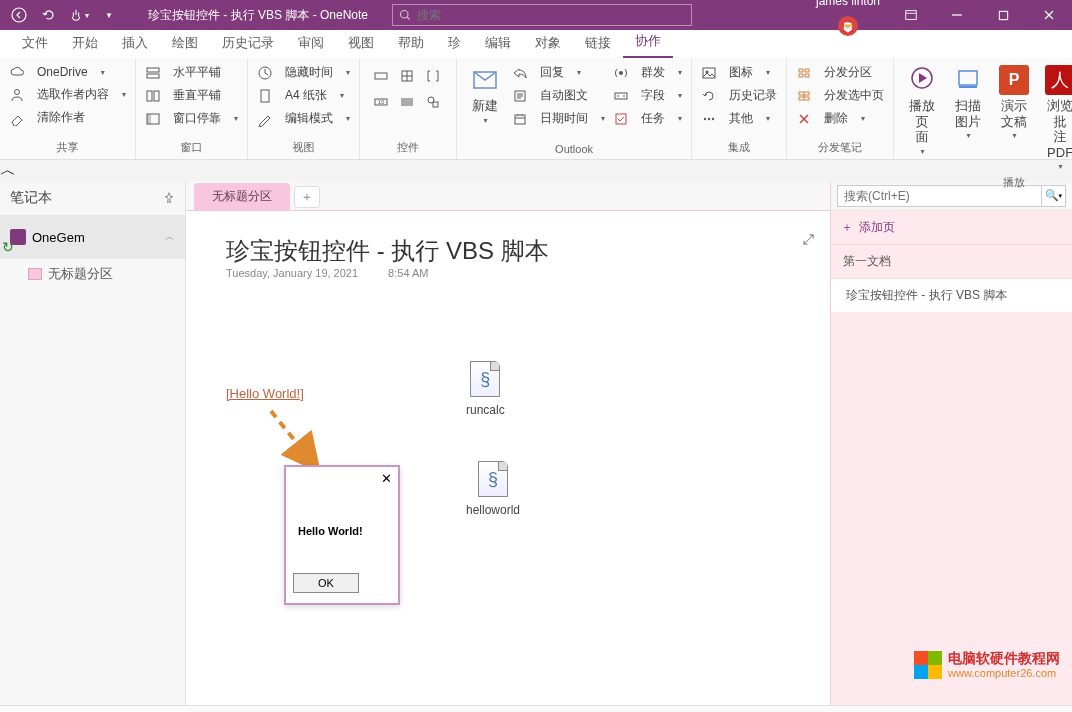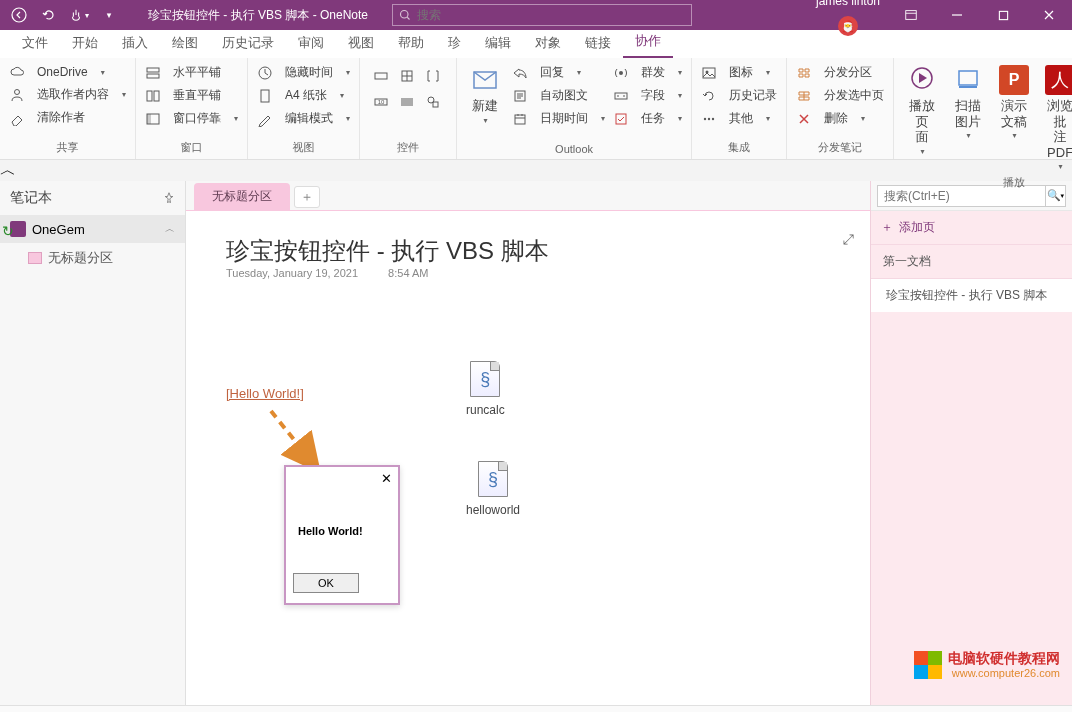--- a/index.html
+++ b/index.html
@@ -32,21 +32,21 @@
 .ribbon .big-item { display: flex; flex-direction: column; align-items: center; gap: 2px; padding: 2px 4px; cursor: pointer; }
 .ribbon .big-item .bicon { width: 32px; height: 32px; display: flex; align-items: center; justify-content: center; font-size: 24px; }
 .ribbon .big-item .blabel { font-size: 13px; text-align: center; line-height: 1.2; }
 
 .ribbon-area { position: relative; }
 
 .workspace { display: flex; height: calc(712px - 30px - 28px - 102px - 28px); }
 .sidebar { width: 186px; background: #f7f7f7; border-right: 1px solid #e0e0e0; display: flex; flex-direction: column; font-size: 13px; }
 .sidebar-header { display: flex; align-items: center; justify-content: space-between; padding: 8px 10px; color: #444; }
 .sidebar-header .nb-label { font-size: 14px; }
-.sidebar .notebook { display: flex; align-items: center; gap: 6px; padding: 6px 10px; background: #e8e8e8; cursor: pointer; }
+.sidebar .notebook { display: flex; align-items: center; gap: 6px; padding: 14px 10px; background: #e8e8e8; cursor: pointer; }
 .sidebar .notebook .nb-icon { width: 16px; height: 16px; background: #80397b; border-radius: 2px; }
 .sidebar .notebook .chev { margin-left: auto; font-size: 10px; color: #666; }
 .sidebar .section { padding: 6px 10px 6px 28px; display: flex; align-items: center; gap: 6px; cursor: pointer; color: #555; }
 .sidebar .section .sec-icon { width: 14px; height: 12px; background: #f8c7de; border: 1px solid #e0a0c0; }
 .sidebar .sync-icon { position: absolute; left: 2px; margin-top: -20px; color: #2a8a2a; font-size: 14px; }
 
 .main { flex: 1; display: flex; flex-direction: column; background: #fff; position: relative; }
 .section-tabs { height: 30px; background: #f7f7f7; display: flex; align-items: flex-end; padding-left: 8px; border-bottom: 1px solid #f8c7de; }
 .section-tabs .stab { padding: 5px 18px; background: #f8c7de; border-radius: 4px 4px 0 0; font-size: 12px; color: #5d3a50; cursor: pointer; margin-right: 4px; }
 .section-tabs .add-stab { width: 26px; height: 22px; border: 1px solid #ddd; border-radius: 3px; display: flex; align-items: center; justify-content: center; font-size: 13px; color: #888; cursor: pointer; background: #fff; margin-bottom: 2px; }
@@ -61,33 +61,33 @@
 
 .file-obj { position: absolute; display: flex; flex-direction: column; align-items: center; gap: 6px; font-size: 12px; color: #444; cursor: pointer; }
 .file-obj .ficon { width: 30px; height: 36px; border: 1px solid #888; background: linear-gradient(#fff,#eef); border-radius: 0 6px 0 0; display: flex; align-items: center; justify-content: center; color: #4a7ab8; font-size: 18px; position: relative; }
 .file-obj .ficon::after { content: ""; position: absolute; top: 0; right: 0; width: 8px; height: 8px; background: #ddd; border-left: 1px solid #888; border-bottom: 1px solid #888; }
 
 .popup { position: absolute; left: 98px; top: 254px; width: 116px; height: 140px; background: #fff; border: 2px solid #c896c3; box-shadow: 0 2px 6px rgba(0,0,0,0.15); }
 .popup .px { position: absolute; top: 4px; right: 6px; cursor: pointer; font-size: 13px; }
 .popup .pmsg { position: absolute; top: 58px; left: 12px; font-size: 11px; font-weight: bold; }
 .popup .pok { position: absolute; bottom: 10px; left: 7px; width: 66px; height: 20px; border: 1px solid #888; background: #efefef; font-size: 11px; cursor: pointer; }
 
-.pages-panel { width: 202px; background: #fde9ee; border-left: 1px solid #f0d0dc; display: flex; flex-direction: column; font-size: 12px; }
+.pages-panel { width: 242px; background: #fde9ee; border-left: 1px solid #f0d0dc; display: flex; flex-direction: column; font-size: 12px; }
 .pages-search { height: 30px; background: #f7f7f7; border-bottom: 1px solid #e8e8e8; display: flex; align-items: center; padding: 0 6px; }
 .pages-search input { flex: 1; border: 1px solid #ccc; height: 22px; padding: 0 6px; font-size: 12px; outline: none; }
 .pages-search .sbtn { width: 24px; height: 22px; border: 1px solid #ccc; border-left: none; display: flex; align-items: center; justify-content: center; cursor: pointer; background: #fff; font-size: 11px; }
 .add-page { padding: 8px 10px; color: #80397b; cursor: pointer; display: flex; align-items: center; gap: 6px; border-bottom: 1px solid #f5d8e2; }
 .page-item { padding: 8px 12px; cursor: pointer; color: #555; }
 .page-item.first { border-bottom: 1px solid #f5d8e2; }
 .page-item.active { background: #fff; border-left: 3px solid transparent; }
 
 .footer { height: 28px; border-top: 1px solid #e0e0e0; display: flex; align-items: center; padding: 0 10px; font-size: 12px; color: #555; background: #fafafa; gap: 6px; }
 .footer .ficon2 { font-size: 14px; color: #666; }
 
-.watermark { position: absolute; right: 12px; bottom: 32px; font-size: 12px; display: flex; align-items: center; gap: 6px; text-align: right; }
+.watermark { position: absolute; right: 12px; bottom: 32px; font-size: 12px; display: flex; align-items: center; gap: 6px; }
 .watermark .wlogo { width: 28px; height: 28px; display: grid; grid-template-columns: 1fr 1fr; grid-template-rows: 1fr 1fr; }
 .watermark .wlogo div:nth-child(1){background:#f25022;} .watermark .wlogo div:nth-child(2){background:#7fba00;}
 .watermark .wlogo div:nth-child(3){background:#00a4ef;} .watermark .wlogo div:nth-child(4){background:#ffb900;}
 .watermark .wt { display: flex; flex-direction: column; line-height: 1.2; }
 .watermark .wt1 { color: #d02f2f; font-weight: bold; font-size: 14px; }
 .watermark .wt2 { color: #e08a2f; font-size: 11px; }
 
 svg { display: block; }
 </style>
 </head>

